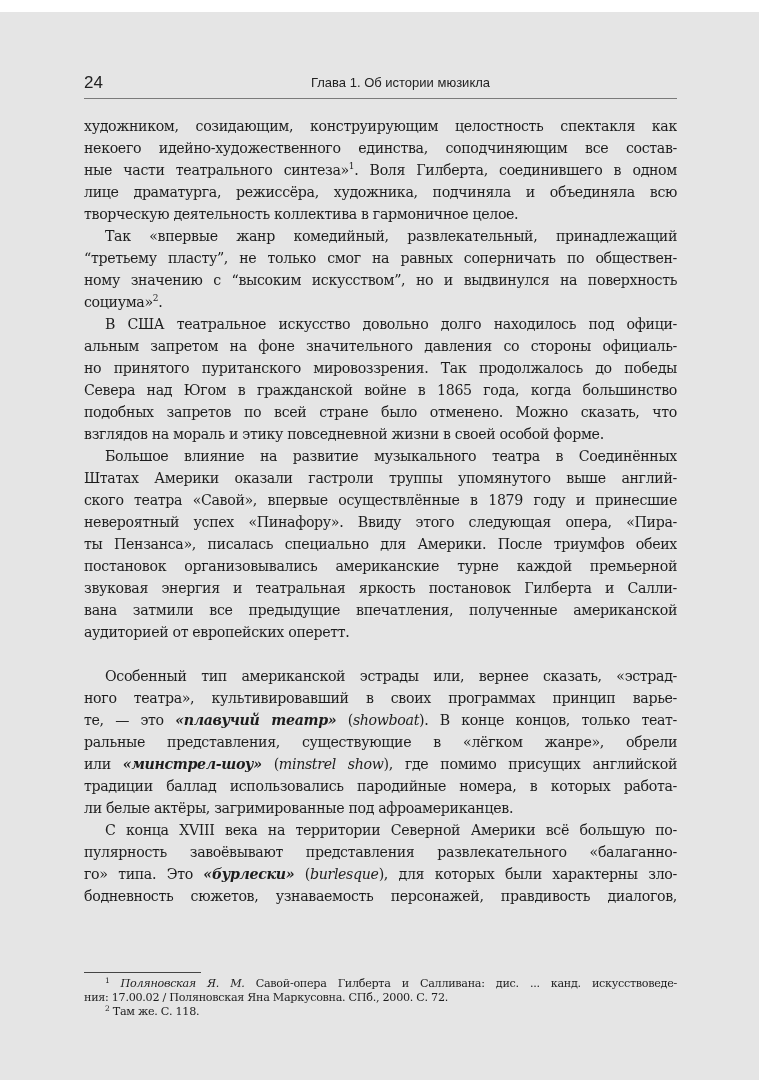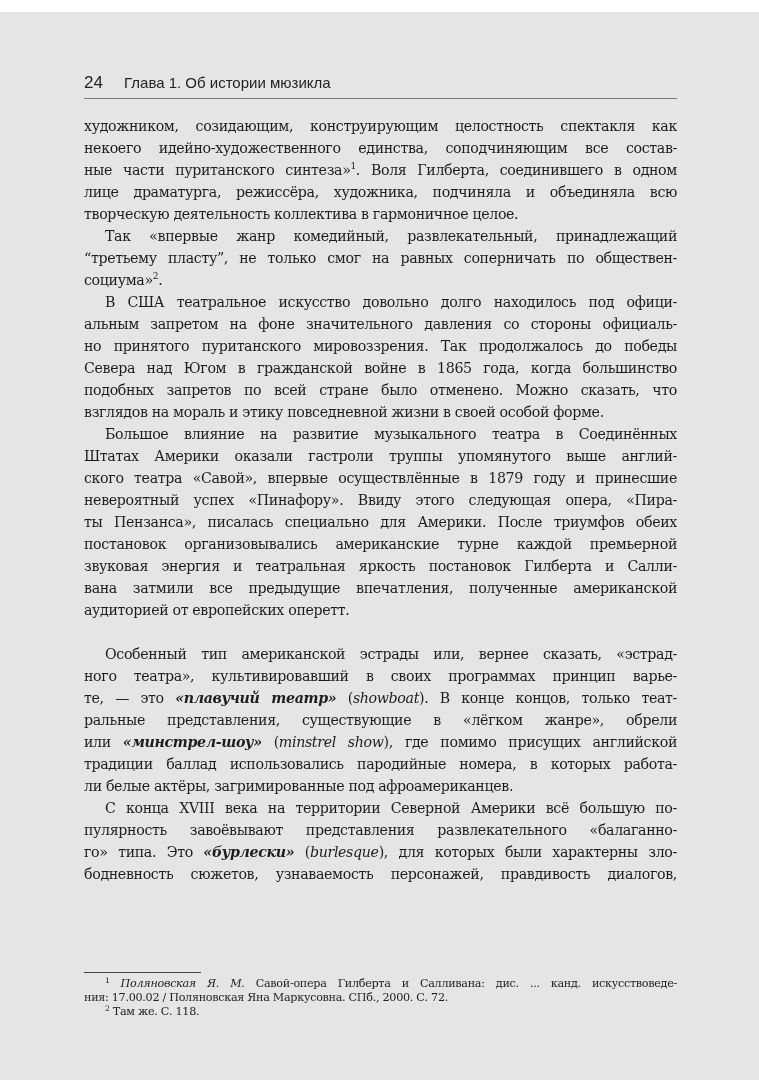--- a/index.html
+++ b/index.html
@@ -4,21 +4,21 @@
 <style>
   html, body { margin: 0; padding: 0; background: #ffffff; }
   body { width: 759px; height: 1080px; position: relative; overflow: hidden; }
   .page { position: absolute; left: 0; top: 12px; width: 759px; height: 1080px; background: #e5e5e5; }
   .running-head {
     position: absolute; left: 84px; top: 60px; width: 593px; height: 26px;
     border-bottom: 1px solid #7a7a7a;
     font-family: "Liberation Sans", sans-serif; color: #222;
   }
   .page-number { position: absolute; left: 0; top: 0; font-size: 17px; line-height: 22px; }
-  .chapter-title { position: absolute; left: 0; width: 593px; top: 2px; text-align: left; font-size: 15px; line-height: 18px; padding-left: 40px; box-sizing: border-box; }
+  .chapter-title { position: absolute; left: 0; width: 593px; top: 2px; text-align: center; font-size: 13px; line-height: 18px; padding-left: 40px; box-sizing: border-box; }
   .body-text {
     position: absolute; left: 84px; top: 103px; width: 593px;
     font-family: "DejaVu Serif", "Liberation Serif", serif;
     font-size: 14.2px; color: #1d1d1d; letter-spacing: -0.35px;
   }
   .line {
     height: 22px; line-height: 22px; white-space: nowrap;
     text-align: justify; text-align-last: justify;
     overflow: hidden;
   }
@@ -47,28 +47,29 @@
   <div class="running-head">
     <span class="page-number">24</span>
     <span class="chapter-title">Глава 1. Об истории мюзикла</span>
   </div>
 
   <div class="body-text">
 
     <div>
       <div class="line">художником, созидающим, конструирующим целостность спектакля как</div>
       <div class="line">некоего идейно-художественного единства, соподчиняющим все состав-</div>
-      <div class="line"><span>ные части пуританского синтеза»</span><sup>1</sup><span>. Воля Гилберта, соединившего в одном</span></div>
+      <div class="line"><span>ные части театрального синтеза»</span><sup>1</sup><span>. Воля Гилберта, соединившего в одном</span></div>
       <div class="line">лице драматурга, режиссёра, художника, подчиняла и объединяла всю</div>
       <div class="line last">творческую деятельность коллектива в гармоничное целое.</div>
     </div>
 
     <div>
       <div class="line indent">Так «впервые жанр комедийный, развлекательный, принадлежащий</div>
       <div class="line">“третьему пласту”, не только смог на равных соперничать по обществен-</div>
+      <div class="line">ному значению с “высоким искусством”, но и выдвинулся на поверхность</div>
       <div class="line last"><span>социума»</span><sup>2</sup><span>.</span></div>
     </div>
 
     <div>
       <div class="line indent">В США театральное искусство довольно долго находилось под офици-</div>
       <div class="line">альным запретом на фоне значительного давления со стороны официаль-</div>
       <div class="line">но принятого пуританского мировоззрения. Так продолжалось до победы</div>
       <div class="line">Севера над Югом в гражданской войне в 1865 года, когда большинство</div>
       <div class="line">подобных запретов по всей стране было отменено. Можно сказать, что</div>
       <div class="line last">взглядов на мораль и этику повседневной жизни в своей особой форме.</div>

